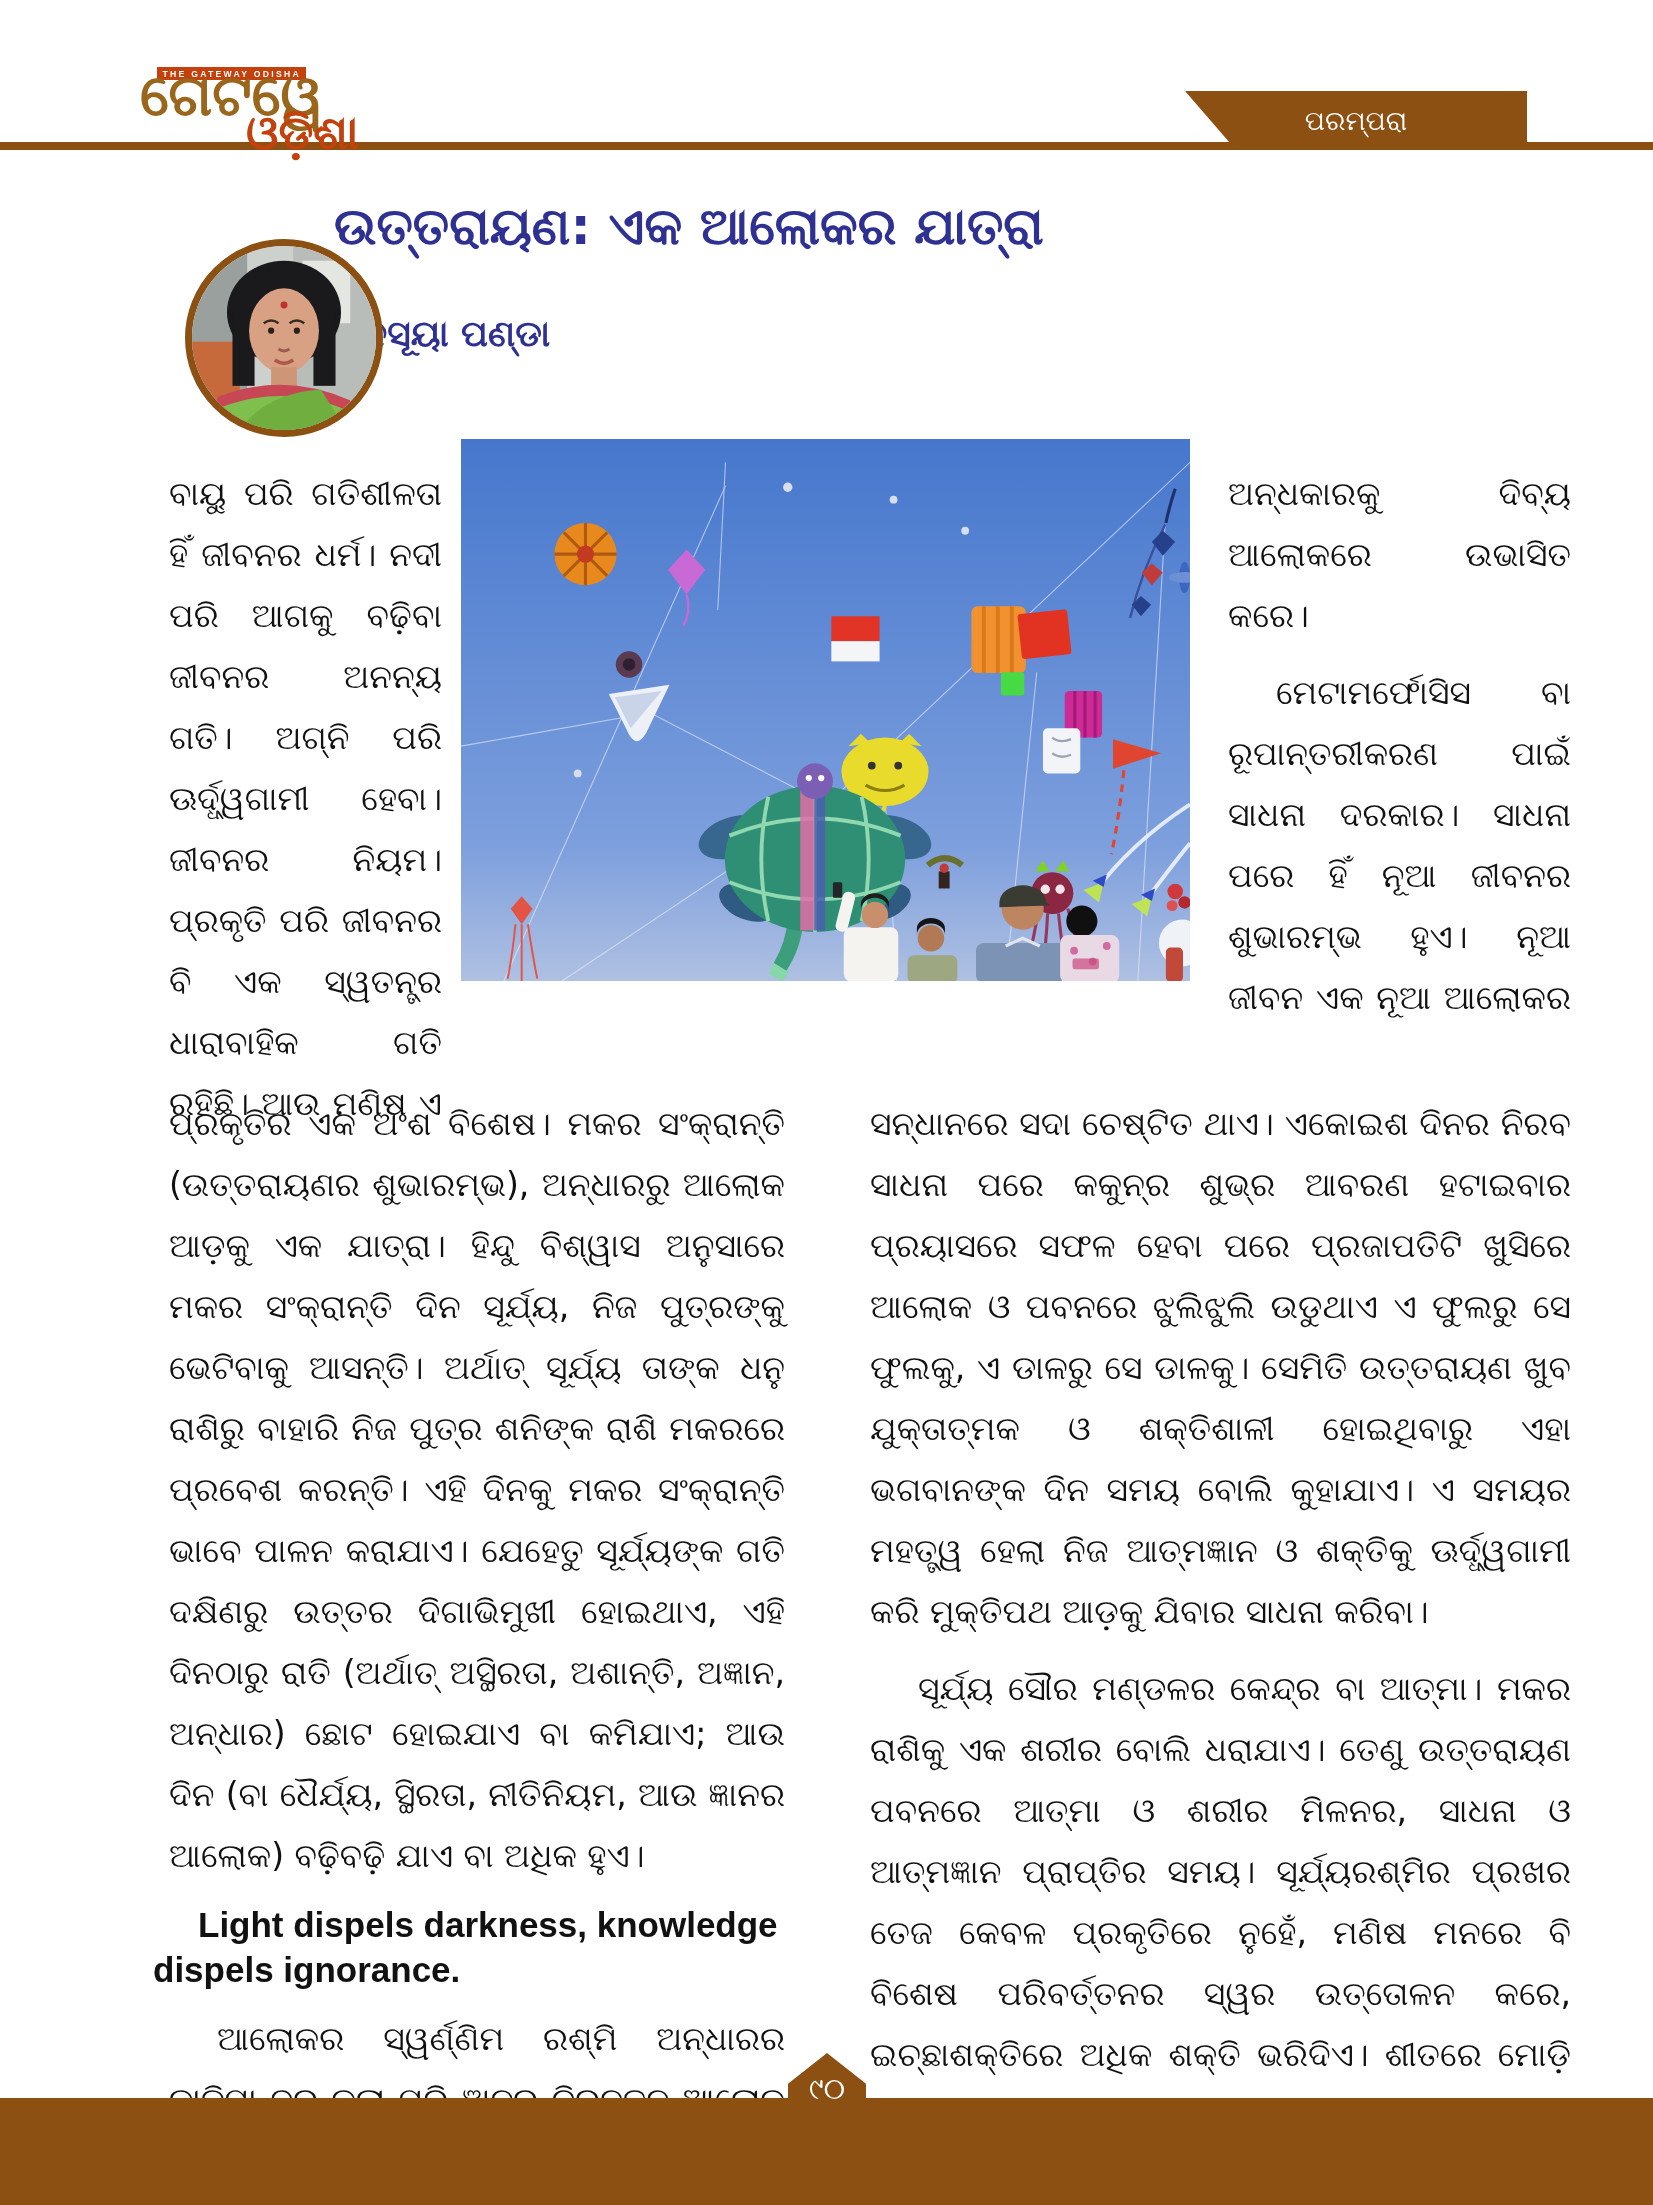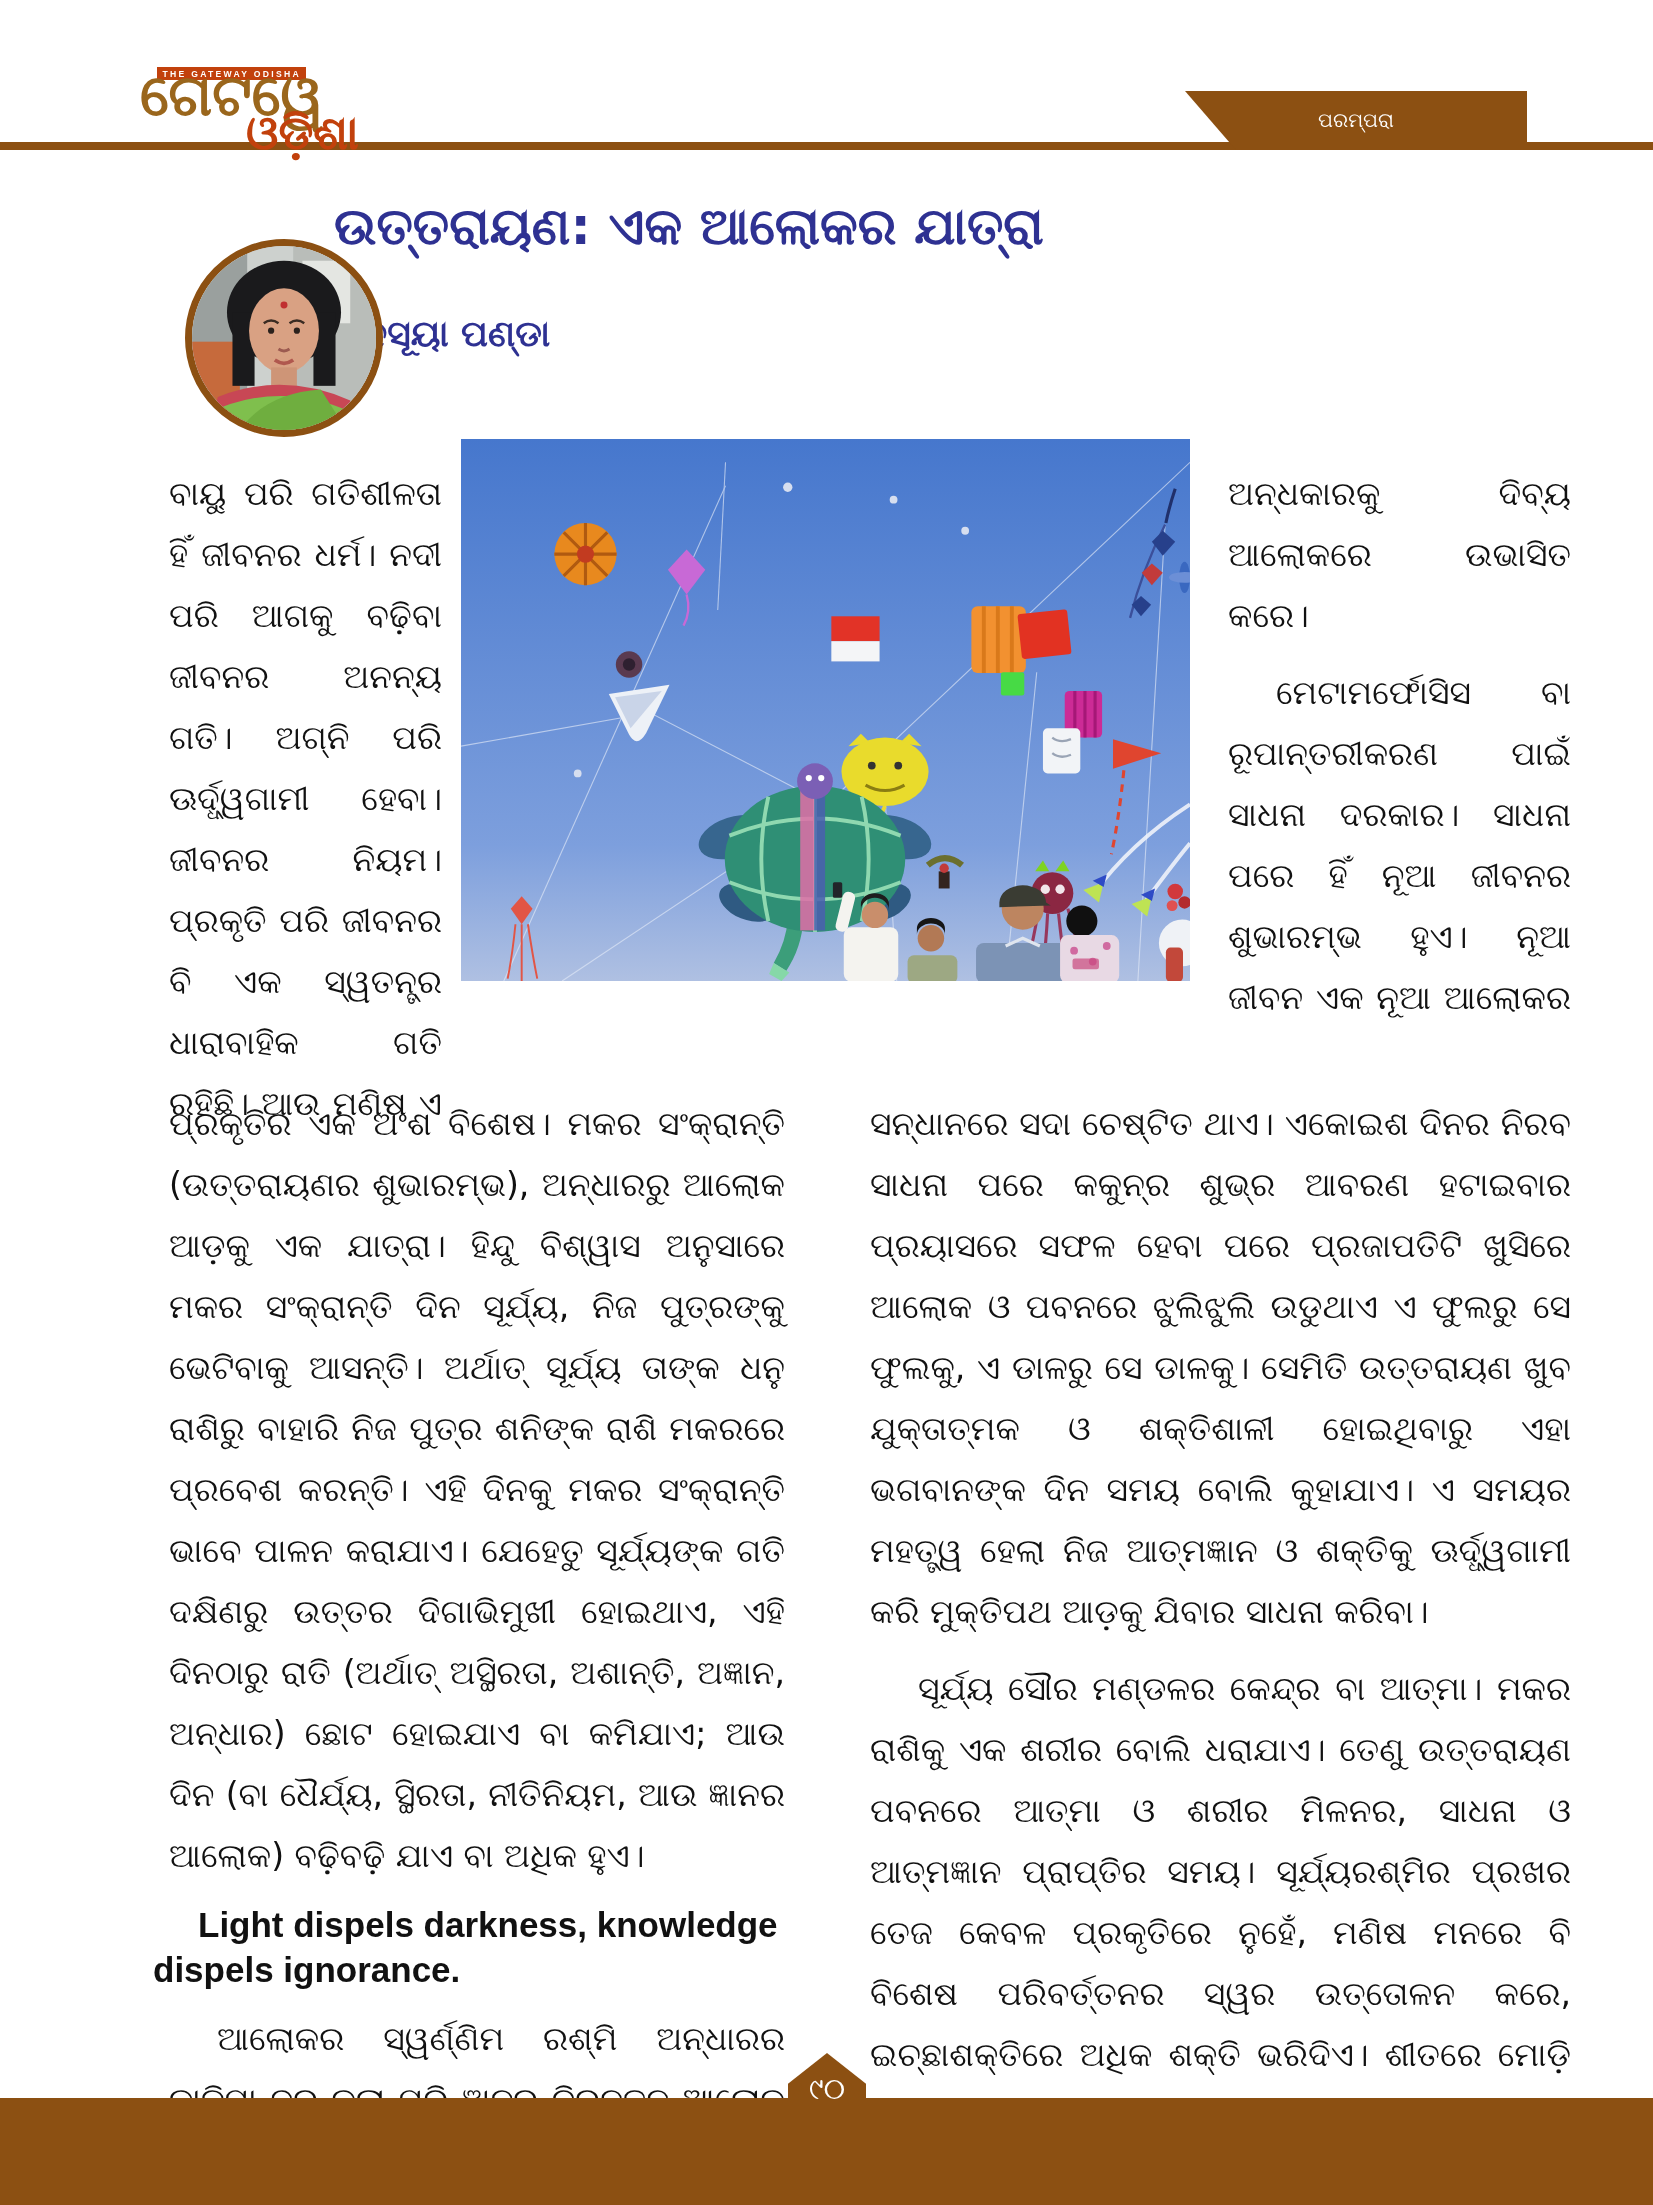--- a/index.html
+++ b/index.html
@@ -20,21 +20,21 @@
   .logo2{
     position:absolute;left:246px;top:109px;color:#c2410c;font-weight:700;
     font-size:47px;line-height:47px;z-index:4;
   }
   .header-rule{
     position:absolute;left:0;top:142px;width:1654px;height:7.8px;background:#8C5012;z-index:2;
   }
   .section-badge{
     position:absolute;left:1185px;top:91px;width:342px;height:59px;background:#8C5012;
     clip-path:polygon(0 0,100% 0,100% 100%,51px 100%);
-    color:#fff;font-size:20px;font-weight:500;line-height:59px;text-align:center;
+    color:#fff;font-size:27px;font-weight:500;line-height:59px;text-align:center;
     padding-left:0;z-index:3;
   }
   
   .author-photo{
     position:absolute;left:185px;top:239px;width:184px;height:184px;border-radius:50%;
     border:7px solid #8C5012;overflow:hidden;background:#cfd2cf;z-index:2;
   }
   .author-photo svg{display:block;width:100%;height:100%;}
   
   .title{

